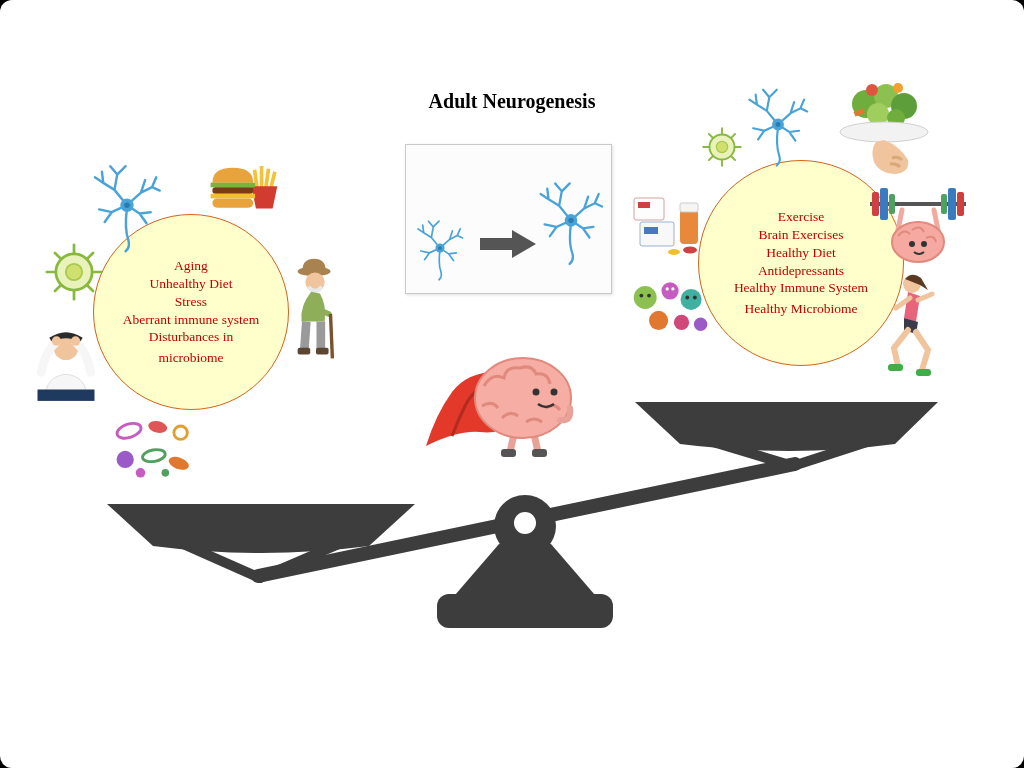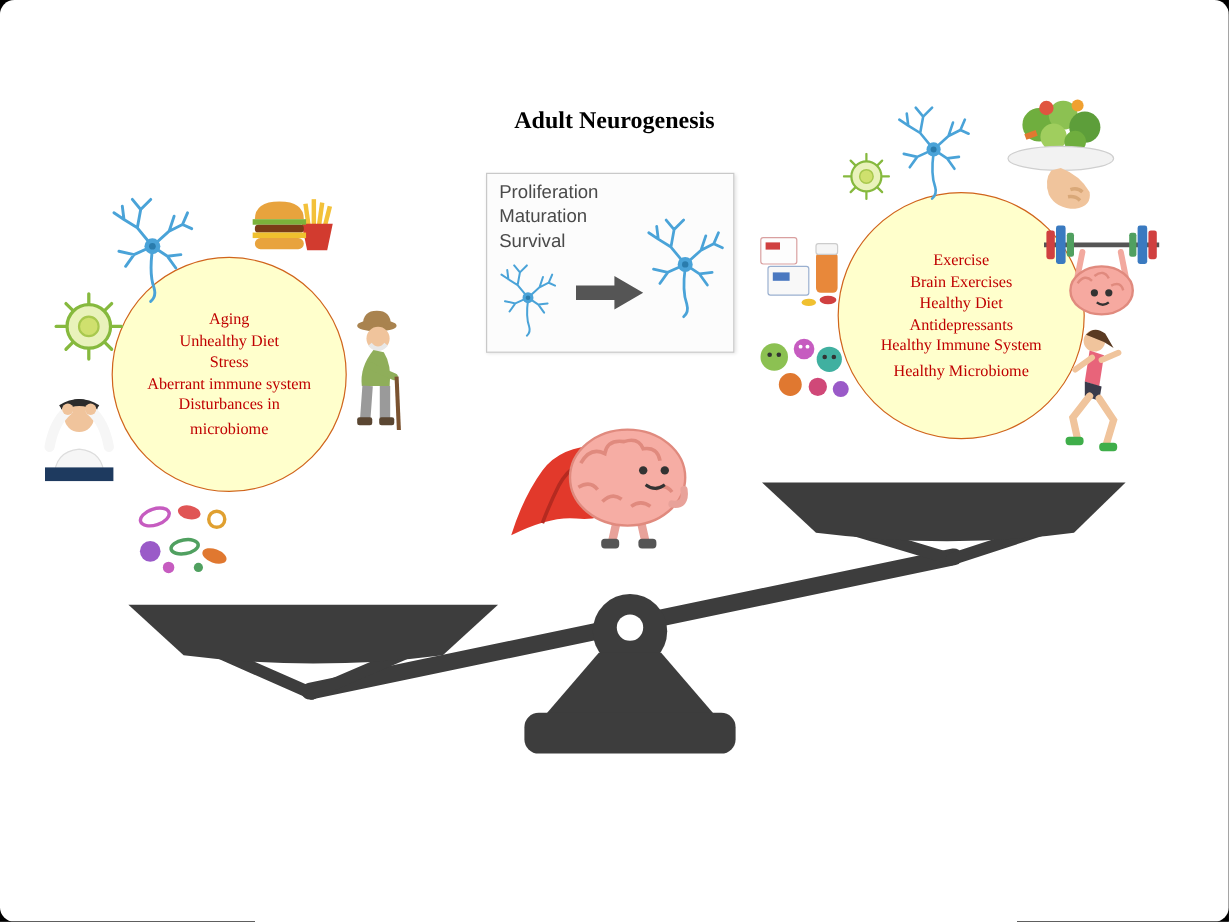--- a/index.html
+++ b/index.html
@@ -85,25 +85,20 @@
           <line x1="18" y1="46" x2="11" y2="53"></line>
       </g>
       <circle cx="32" cy="32" r="20" fill="#e9f2bb" stroke="#86b93e" stroke-width="3"></circle>
       <circle cx="32" cy="32" r="9" fill="#cfe06e" stroke="#a8c84e" stroke-width="2"></circle>
     </symbol>
   </svg>
 
   <div class="title">Adult Neurogenesis</div>
 
   <div class="process-box">
-    <div class="process-text">
-      <div>Proliferation</div>
-      <div>Maturation</div>
-      <div>Survival</div>
-    </div>
     <svg class="neuron-small" viewBox="0 0 100 132">
         <use href="#sym-neuron"></use>
       </svg>
     <svg class="proc-arrow" viewBox="0 0 60 34">
       <polygon points="2,11 34,11 34,3 58,17 34,31 34,23 2,23" fill="#555"></polygon>
     </svg>
     <svg class="neuron-large" viewBox="0 0 100 132">
         <use href="#sym-neuron"></use>
       </svg>
   </div>

